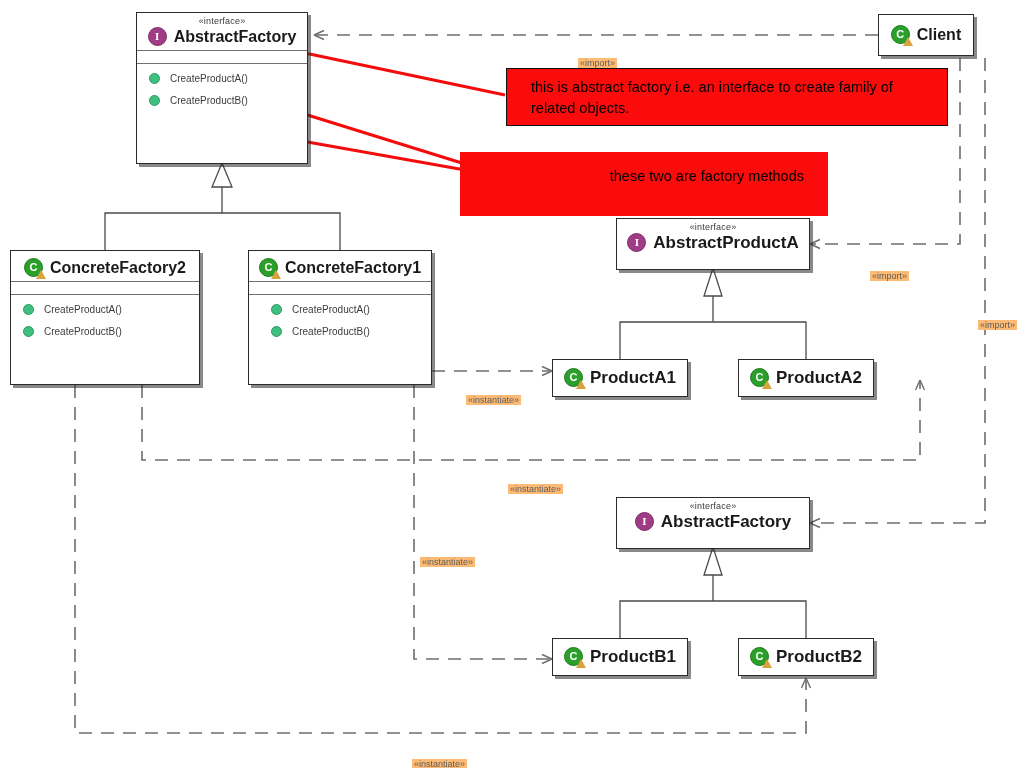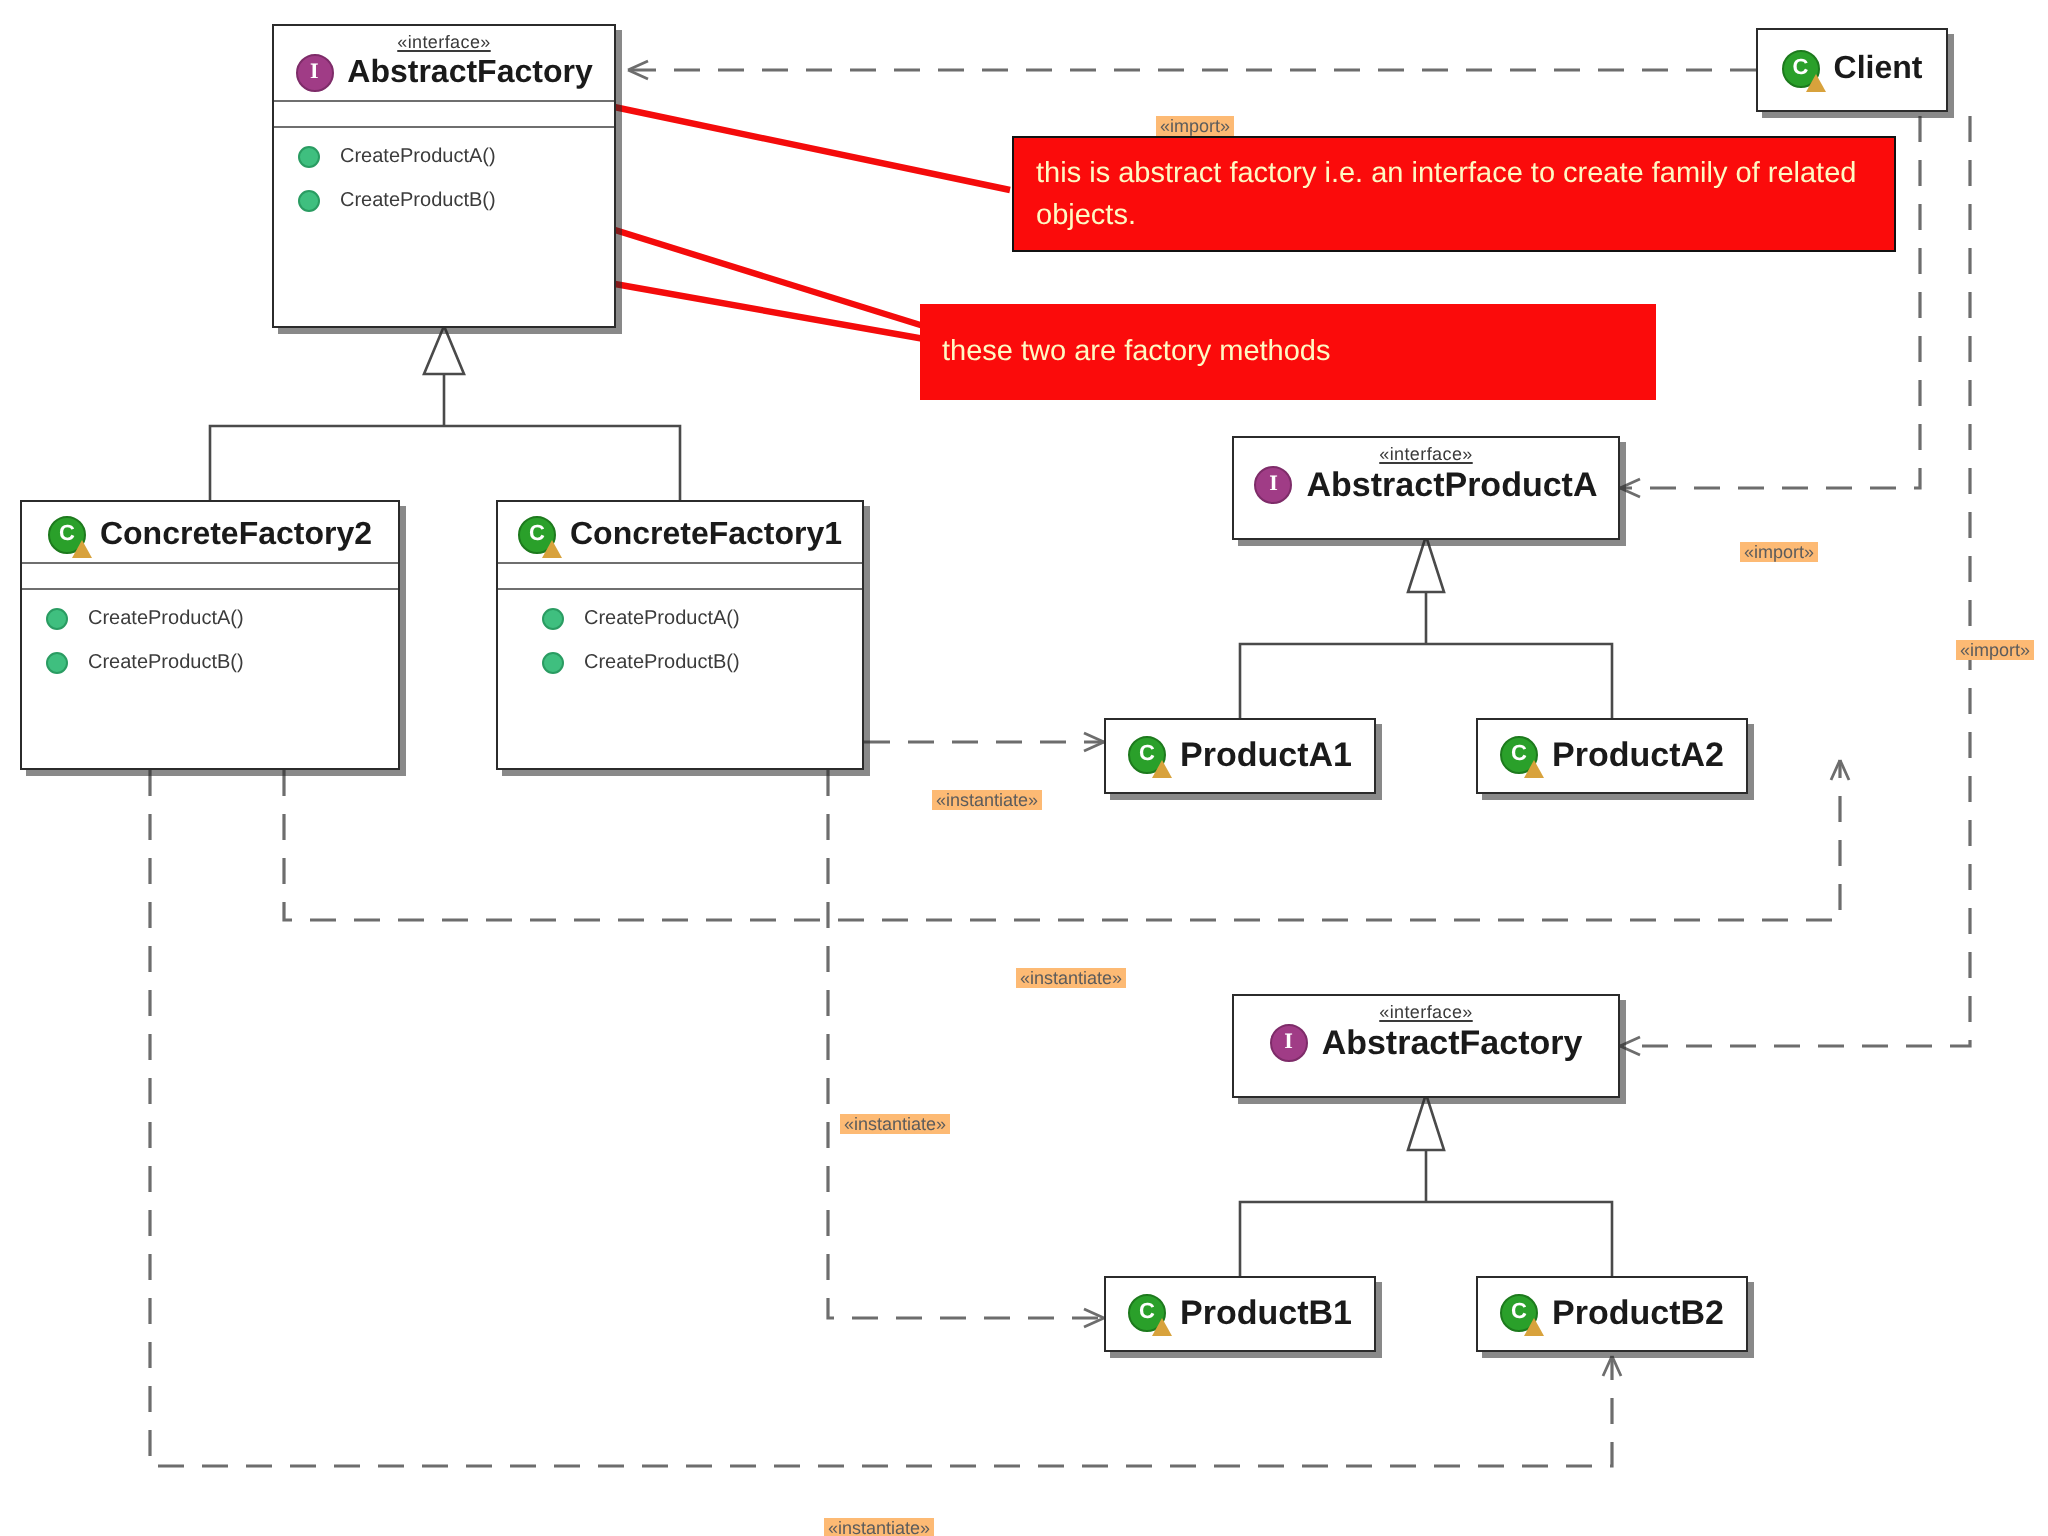--- a/index.html
+++ b/index.html
@@ -32,21 +32,20 @@
   .hdr {
     padding: 3px 10px 4px 10px;
     text-align: center;
   }
   .stereo {
     font-size: 9px;
     color: #3a3a3a;
     letter-spacing: .2px;
     line-height: 11px;
     font-family: "Liberation Sans", sans-serif;
-    text-decoration: underline;
   }
   .title-row {
     display: flex;
     align-items: center;
     justify-content: center;
     gap: 7px;
     line-height: 18px;
   }
   .cls-name {
     font-size: 16px;
@@ -120,24 +119,24 @@
     background: #3fbf7f;
     border: 1px solid #2a9c62;
     box-sizing: border-box;
   }
 
   
   .annot {
     position: absolute;
     background: #fb0b0b;
     border: 1px solid #111111;
-    color: #fef9c3;
+    color: #000000;
     font-size: 14.5px;
     line-height: 21px;
-    padding: 8px 11px;
+    padding: 8px 24px;
     box-sizing: border-box;
   }
   .annot.noborder { border: none; }
 
   
   .elabel {
     position: absolute;
     font-size: 9px;
     color: #5c5c5c;
     background: #fdba74;
@@ -351,15 +350,15 @@
     <div class="hdr" style="padding-top:8px;">
       <div class="title-row">
         <span class="ico cls">C</span>
         <span class="cls-name sm">ProductB2</span>
       </div>
     </div>
   </div>
 
   <div class="annot" style="left:506px; top:68px; width:442px; height:58px;">this is abstract factory i.e. an interface to create family of related objects.</div>
 
-  <div class="annot noborder" style="left:460px; top:152px; width:368px; height:48px; padding-top:14px;">these two are factory methods</div>
+  <div class="annot noborder" style="left:460px; top:152px; width:368px; height:64px; padding-top:14px;text-align:right;">these two are factory methods</div>
 
 </div>
 
 </body></html>

